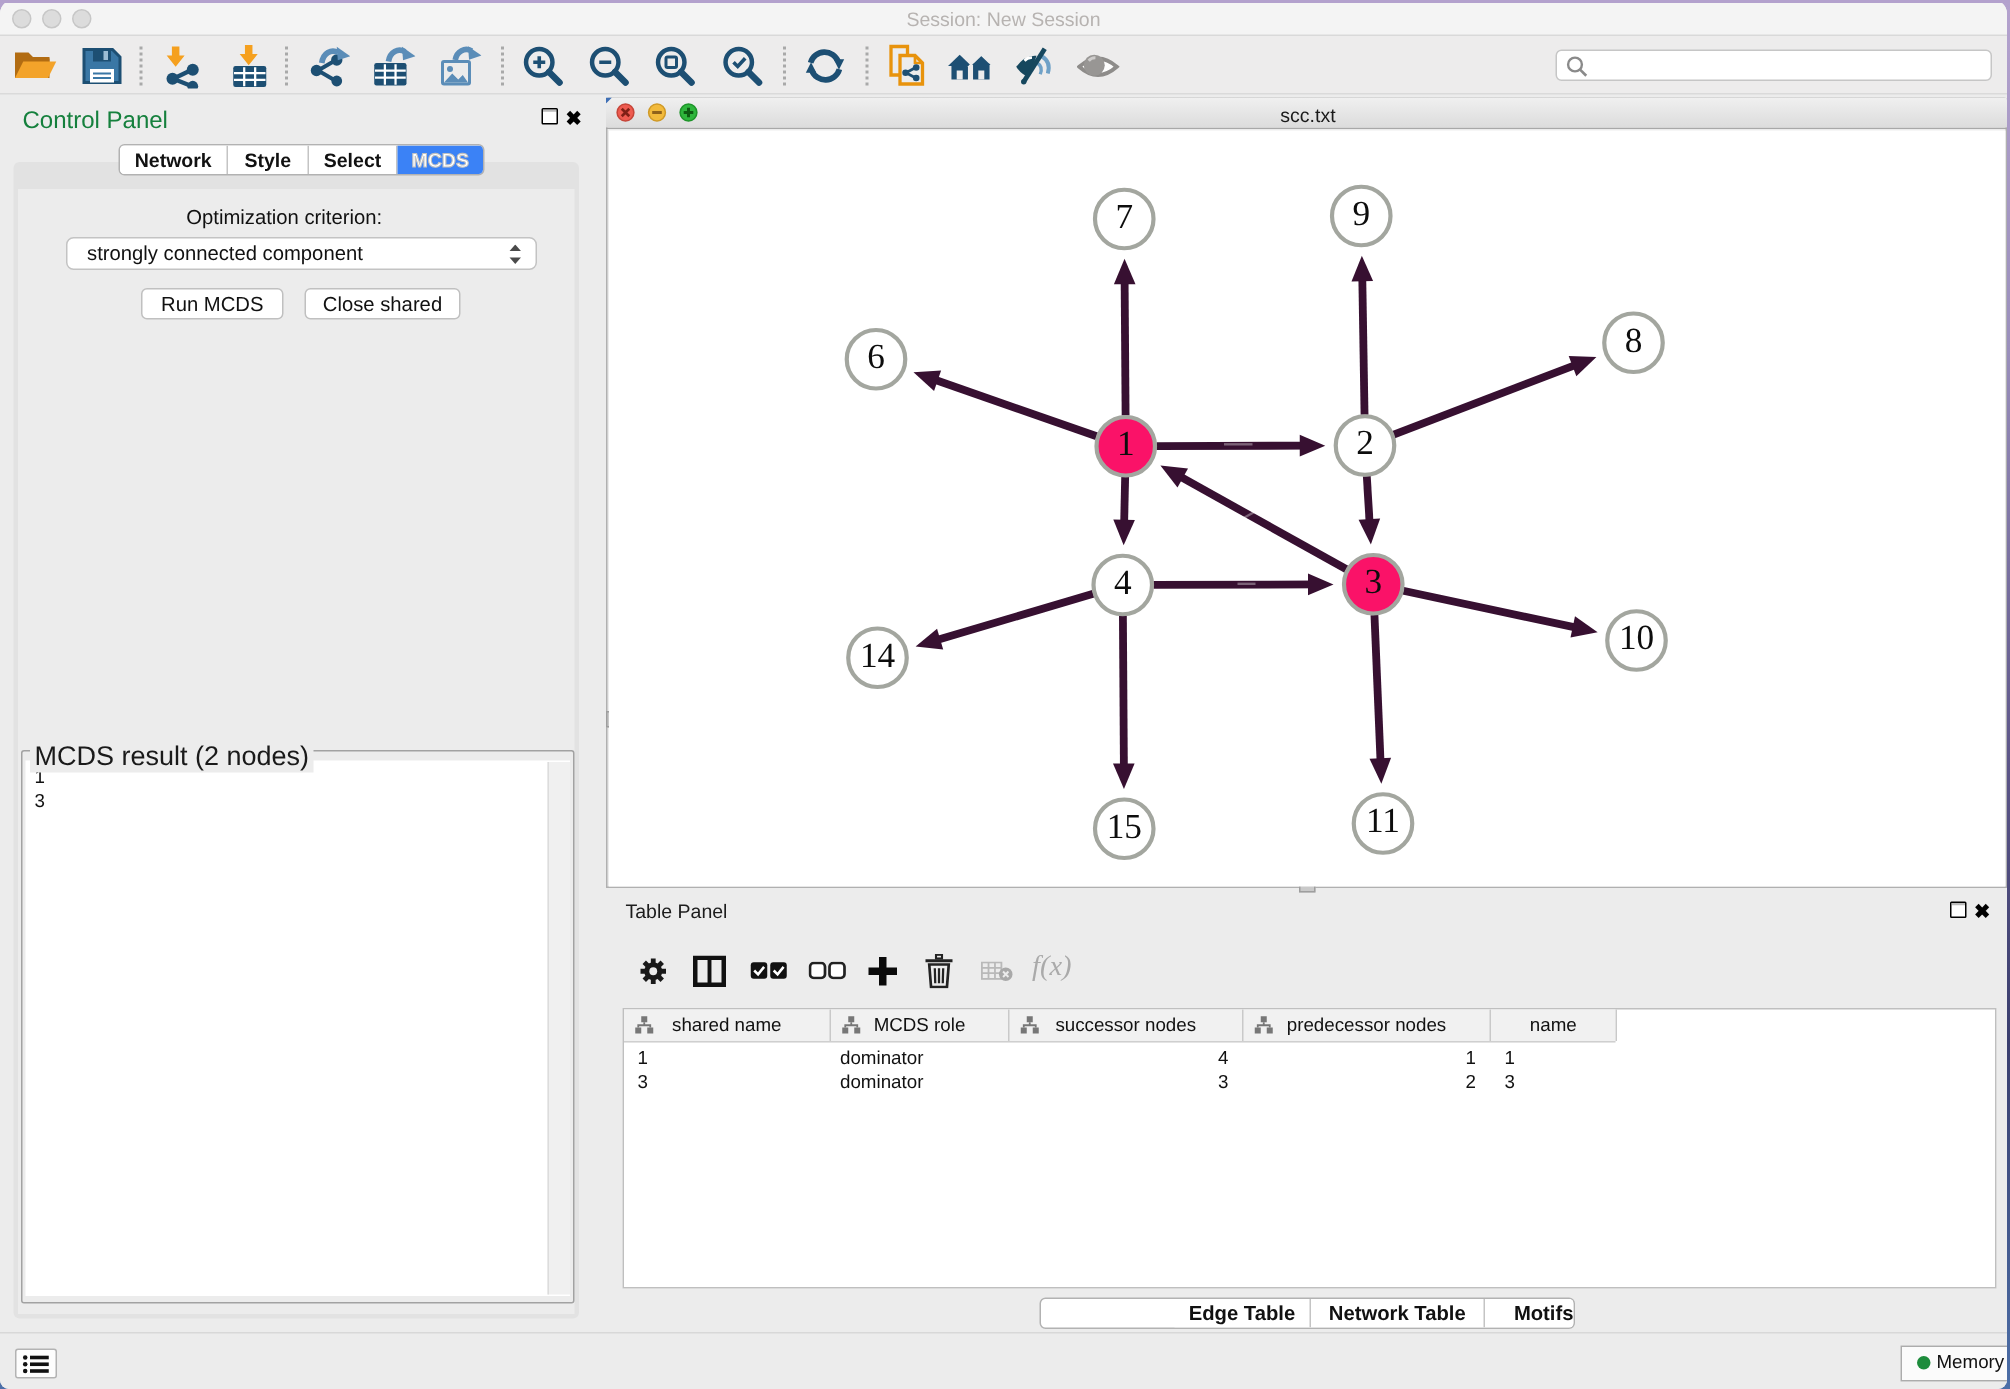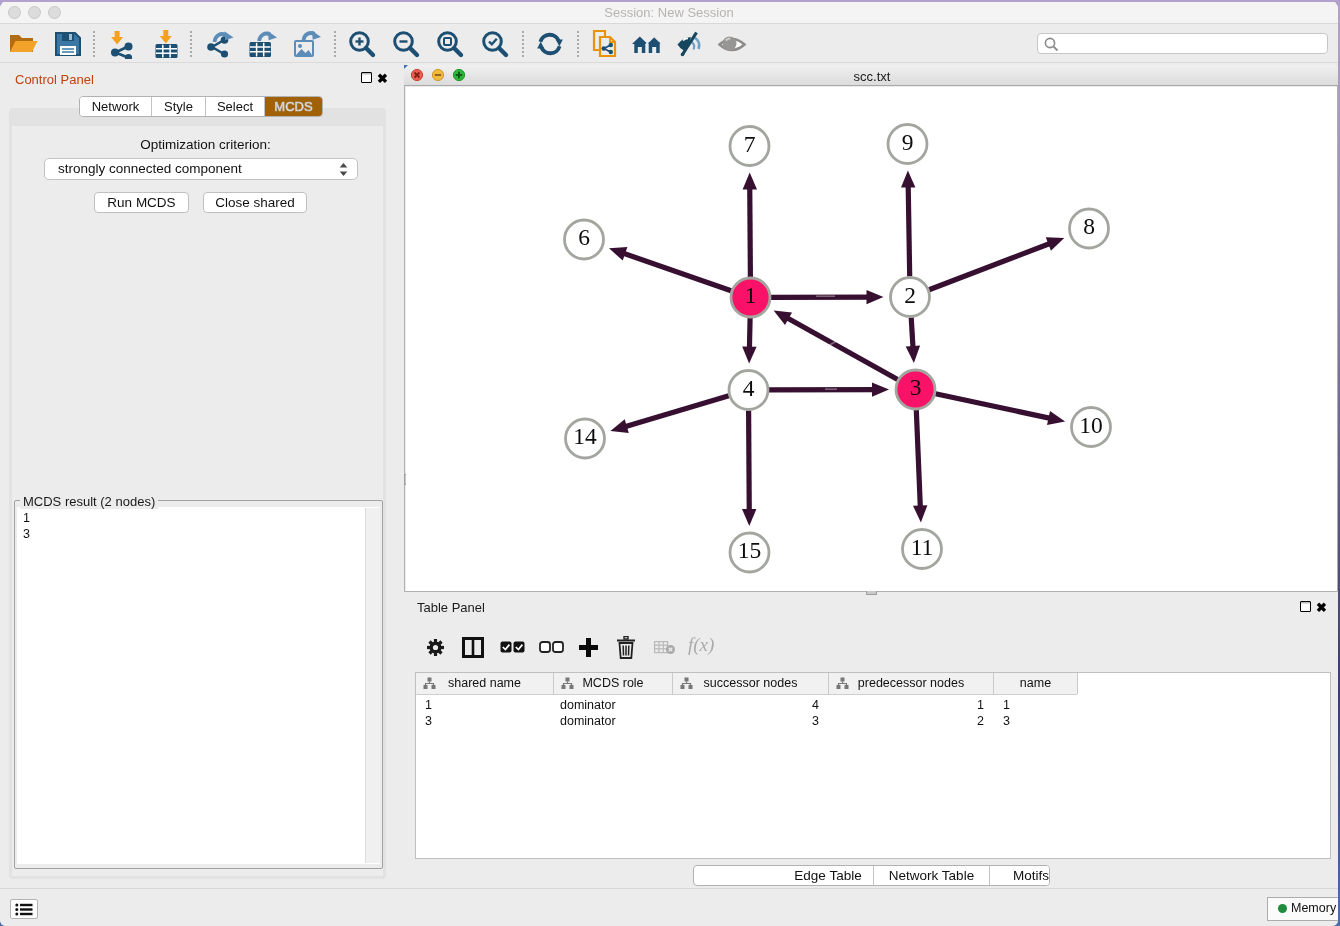--- a/index.html
+++ b/index.html
@@ -13,35 +13,35 @@
 
 #titlebar{left:0;top:0;width:1338px;height:23px;background:#f4f4f4;border-bottom:1px solid #d9d9d9;}
 .tl{position:absolute;top:6px;width:11px;height:11px;border-radius:50%;background:#dcdcdc;border:1px solid #c7c7c7;}
 #title{left:0;top:0;width:100%;height:23px;line-height:26px;text-align:center;color:#b7b3b1;font-size:13px;}
 
 #toolbar{left:0;top:24px;width:1338px;height:38px;background:#edecec;border-bottom:1px solid #dadada;}
 .tsep{position:absolute;top:7px;height:26px;width:0;border-left:2px dotted #a9a9a9;}
 .ticon{position:absolute;top:5px;}
 #searchbox{position:absolute;left:1037px;top:9px;width:289px;height:19px;background:#fff;border:1px solid #c6c6c6;border-radius:4px;}
 
-#cp-title{left:15px;top:72px;font-size:13px;color:#c2410c;}
+#cp-title{left:15px;top:72px;font-size:16px;color:#15803d;}
 .floatbtn{position:absolute;width:9px;height:9px;border:1.6px solid #000;border-radius:1px;background:#fff;box-shadow:inset 0 1.5px 0 #bbb;}
 .closex{position:absolute;font-size:13px;font-weight:bold;color:#000;line-height:11px;}
 #tabpanel-outer{left:9px;top:108px;width:377px;height:771px;background:#e2e2e2;border-radius:4px;}
 #tabpanel-inner{left:12px;top:126px;width:371px;height:750px;background:#ececec;}
-.segbar{position:absolute;display:flex;height:19px;border:1px solid #b2b2b2;border-radius:4px;background:#fff;overflow:hidden;font-size:13px;color:#111;}
+.segbar{position:absolute;display:flex;height:19px;border:1px solid #b2b2b2;border-radius:4px;background:#fff;overflow:hidden;font-size:13px;color:#111;font-weight:bold;}
 .seg{height:19px;line-height:19px;text-align:center;border-right:1px solid #c4c4c4;background:#fff;}
 .seg:last-child{border-right:none;}
-.seg.sel{background:#a16207;color:#fff;-webkit-text-stroke:0.7px #c0c0c0;}
+.seg.sel{background:#3b82f6;color:#fff;-webkit-text-stroke:0.7px #c0c0c0;}
 .seg.sel2{background:linear-gradient(180deg,#d8d8d8,#cecece);color:#fdfdfd;margin-top:19px;-webkit-text-stroke:0.8px #a8a8a8;}
-#optlabel{left:20px;top:137px;width:371px;text-align:center;font-size:13.5px;color:#111;}
+#optlabel{left:4px;top:137px;width:371px;text-align:center;font-size:13.5px;color:#111;}
 #optselect{left:44px;top:158px;width:312px;height:20px;background:#fff;border:1px solid #c3c3c3;border-radius:5px;font-size:13.5px;color:#111;line-height:20px;}
 .btn{position:absolute;height:19px;background:#fff;border:1px solid #c0c0c0;border-radius:4px;text-align:center;font-size:13.5px;color:#111;line-height:19px;}
 #fieldset{left:14px;top:500px;width:367px;height:367px;border:1px solid #a2a2a2;border-radius:2px;}
-#legend{left:20px;top:494px;background:#ececec;padding:0 3px;font-size:13px;color:#1a1a1a;}
+#legend{left:20px;top:494px;background:#ececec;padding:0 3px;font-size:18px;color:#1a1a1a;}
 #resultbox{left:17px;top:507px;width:363px;height:357px;background:#fff;font-size:12.5px;color:#111;line-height:16px;}
 #resscroll{left:365px;top:508px;width:14px;height:355px;background:#f0f0f0;border-left:1px solid #dcdcdc;}
 
 #netframe{left:404px;top:65px;width:934px;height:527px;background:#ececec;border:1px solid #b0b0b0;border-radius:2px 2px 0 0;box-sizing:border-box;}
 #nettitle{left:404px;top:65px;width:934px;height:21px;background:linear-gradient(180deg,#f0f0f0,#dcdcdc);border-bottom:1px solid #a8a8a8;box-sizing:border-box;border-radius:2px 2px 0 0;}
 #netcanvas{left:406px;top:87px;width:931px;height:504px;background:#fff;}
 
 #tp-title{left:417px;top:600px;font-size:13px;color:#1c1c1c;}
 #tabletoolbar{left:405px;top:622px;width:933px;height:50px;}
 #tablebox{left:415px;top:672px;width:914px;height:185px;background:#fff;border:1px solid #bfbfbf;}

